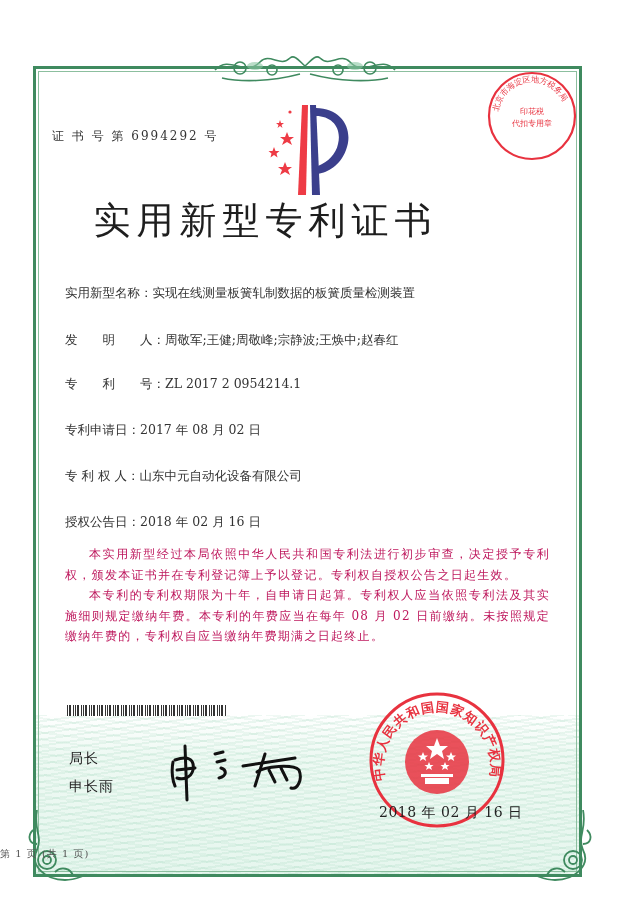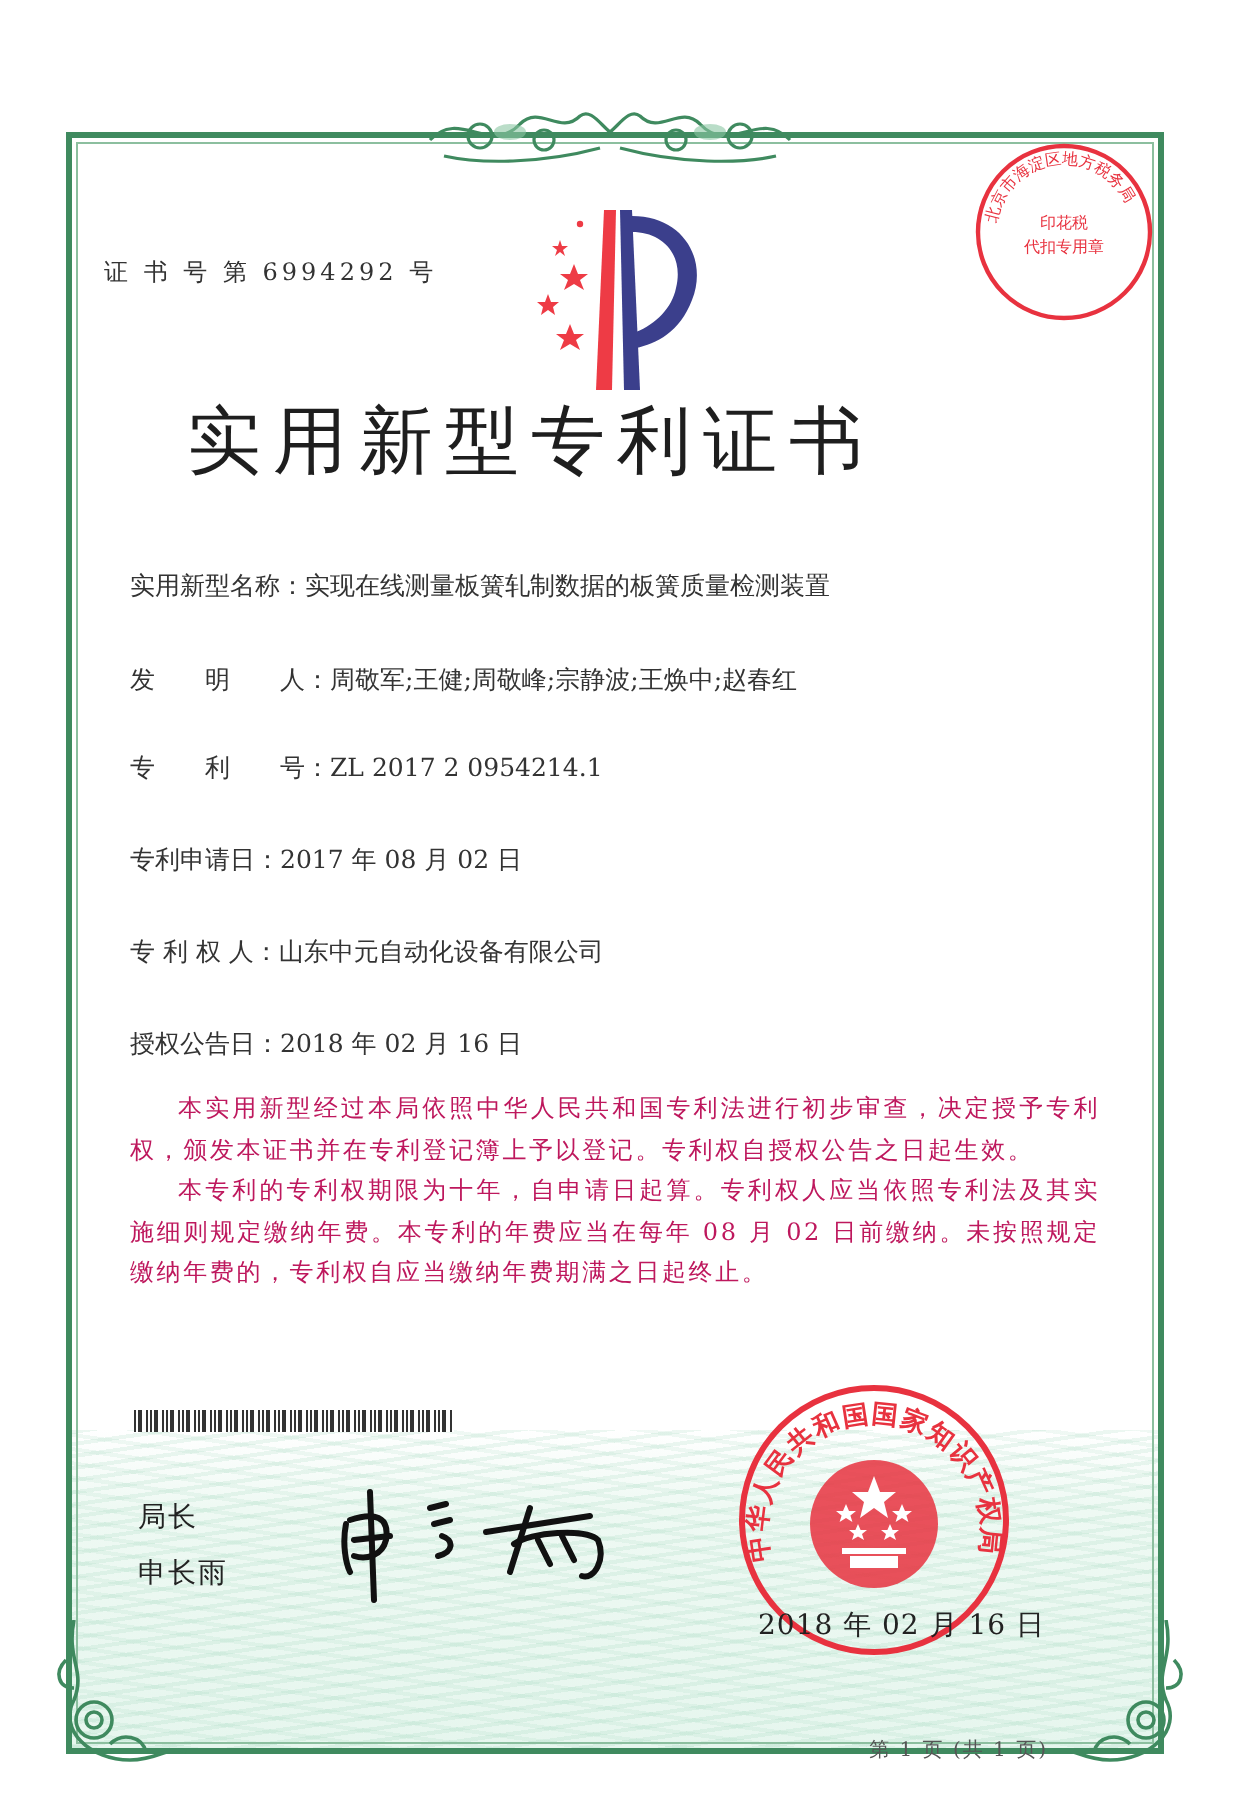--- a/index.html
+++ b/index.html
@@ -61,21 +61,21 @@
     letter-spacing:1px;
   }
   .director-title { top:750px; }
   .director-name { top:778px; }
   .signature { position:absolute; left:165px; top:740px; width:150px; height:62px; }
   .stamp-sipo { position:absolute; left:367px; top:690px; width:140px; height:140px; }
   .issue-date {
     position:absolute; left:379px; top:804px; font-size:14px; color:#222; letter-spacing:0.5px;
   }
   .page-num {
-    position:absolute; left:0; width:524px; top:868px; text-align:right;
+    position:absolute; left:0; width:524px; top:847px; text-align:left;
     font-size:10px; color:#555; letter-spacing:1px;
   }
 </style>
 </head>
 <body>
 
 <div class="guilloche"></div>
 <div class="frame-outer"></div>
 <div class="frame-inner"></div>
 

